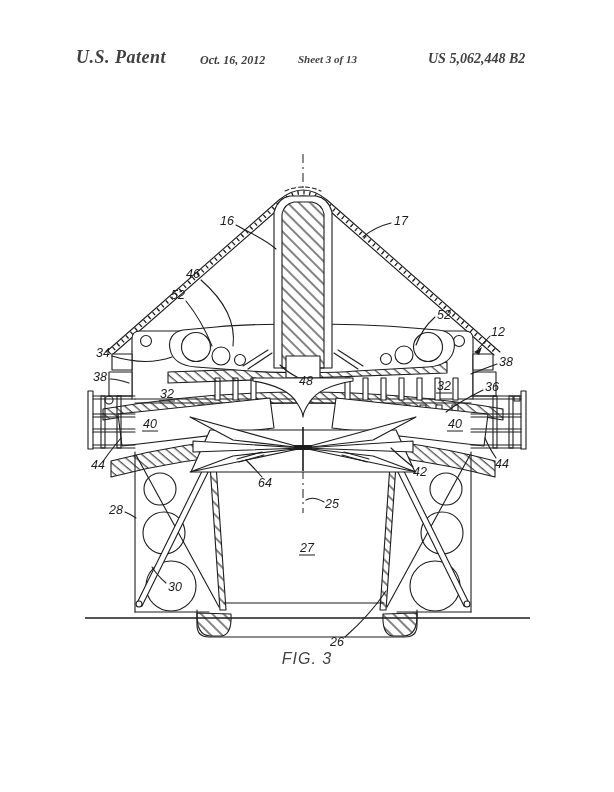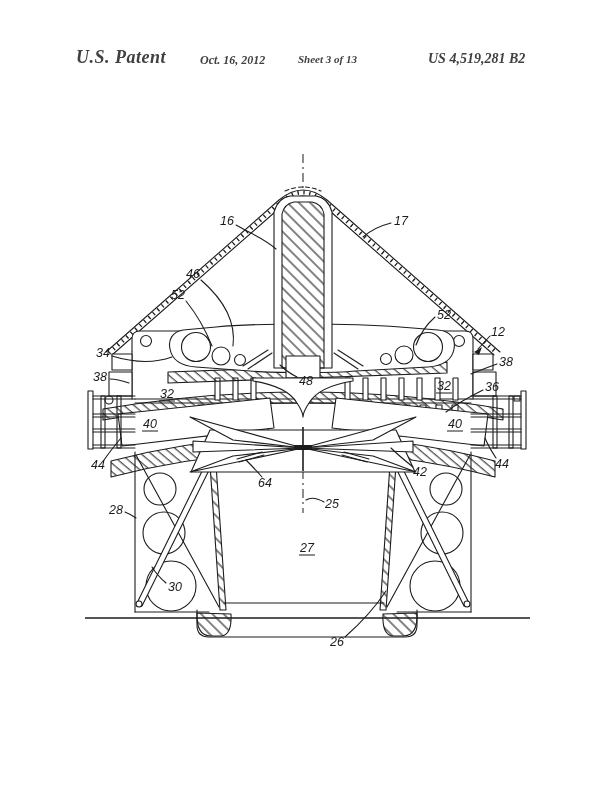--- a/index.html
+++ b/index.html
@@ -24,21 +24,21 @@
   .dark{fill:#1c1c1c;stroke:none;}
 </style>
 </head>
 <body>
 
 <div id="page">
 
   <div class="hdr" id="hdr-title">U.S. Patent</div>
   <div class="hdr" id="hdr-date">Oct. 16, 2012</div>
   <div class="hdr" id="hdr-sheet">Sheet 3 of 13</div>
-  <div class="hdr" id="hdr-patno">US 4,519,281 B2</div>
+  <div class="hdr" id="hdr-patno">US 5,062,448 B2</div>
 
   <svg id="drawing" width="614" height="792" viewBox="0 0 614 792">
     <defs>
       <pattern id="hatch" width="8" height="8" patternUnits="userSpaceOnUse" patternTransform="rotate(-45)">
         <line x1="4" y1="0" x2="4" y2="8" stroke="#1c1c1c" stroke-width="1.1"></line>
       </pattern>
       <pattern id="hatch2" width="6.5" height="6.5" patternUnits="userSpaceOnUse" patternTransform="rotate(-50)">
         <line x1="3" y1="0" x2="3" y2="6.5" stroke="#1c1c1c" stroke-width="1"></line>
       </pattern>
     </defs>
@@ -237,13 +237,14 @@
         <text x="265" y="487" text-anchor="middle" class="ref">64</text>
         <text x="332" y="508" text-anchor="middle" class="ref">25</text>
         <text x="116" y="514" text-anchor="middle" class="ref">28</text>
         <text x="307" y="552" text-anchor="middle" class="ref">27</text>
         <line x1="299" x2="315" y1="555" y2="555" stroke="#1c1c1c" stroke-width="1"></line>
         <text x="175" y="591" text-anchor="middle" class="ref">30</text>
         <text x="337" y="646" text-anchor="middle" class="ref">26</text>
       </g>
   </svg>
 
+  <div id="fig-caption">FIG. 3</div>
 </div>
 
 </body></html>

